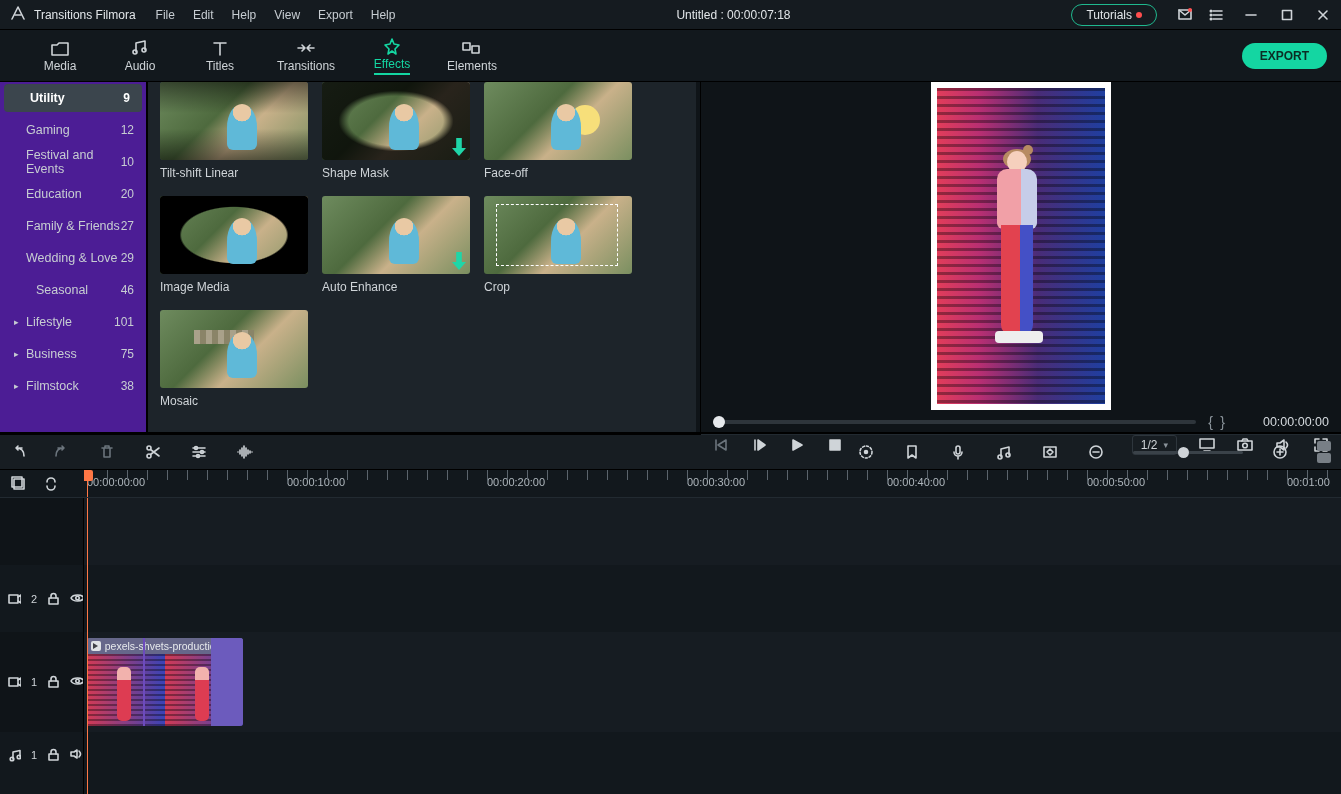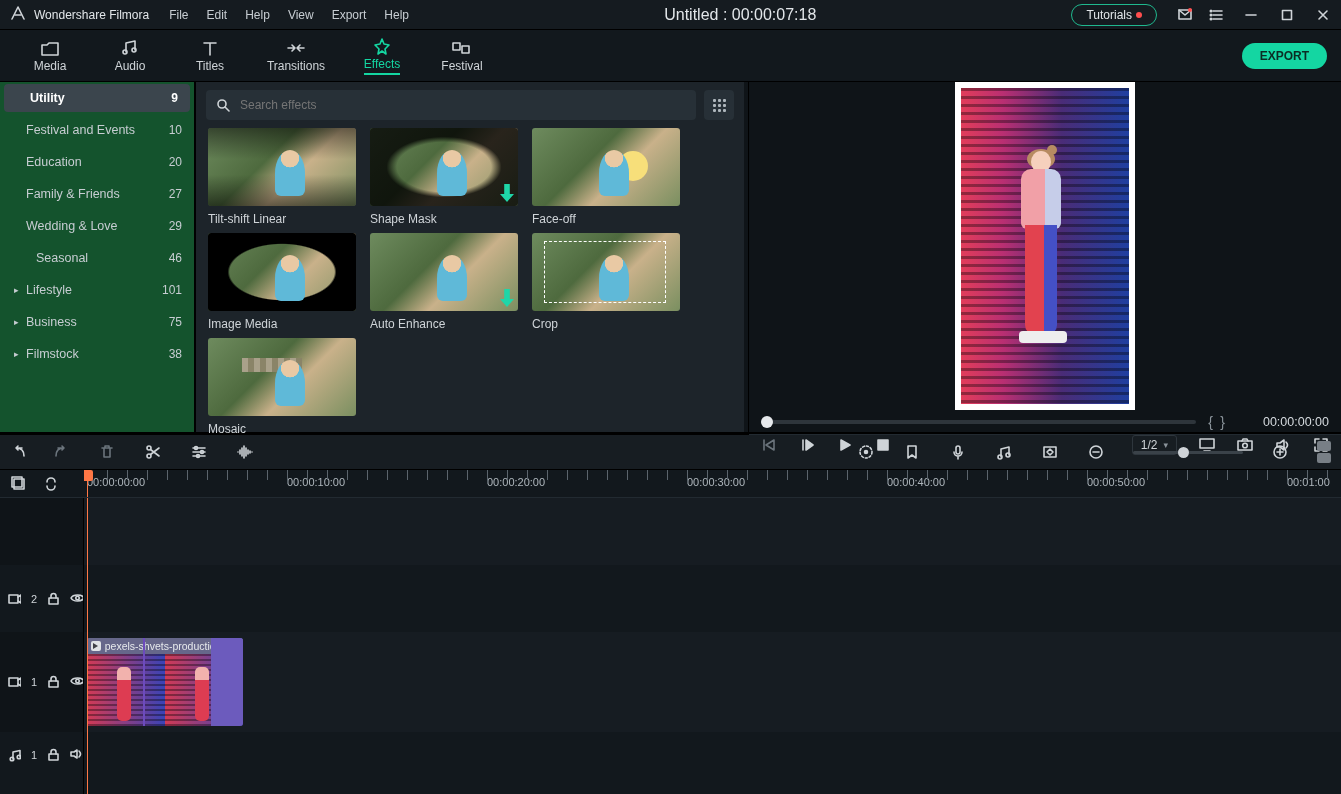--- a/index.html
+++ b/index.html
@@ -5,61 +5,61 @@
 html,body{margin:0;padding:0;width:1341px;height:794px;background:#0f1418;color:#c7cdd2;font-family:"Segoe UI",Arial,sans-serif;font-size:12px;overflow:hidden}
 *{box-sizing:border-box}
 
 
 #titlebar{display:flex;align-items:center;height:30px;background:#151b20;border-bottom:1px solid #000}
 #titlebar .logo{margin:0 8px 0 10px}
 #titlebar .appname{font-size:12px;color:#e2e6e9;margin-right:20px}
 #titlebar .menu{display:flex;gap:18px}
 #titlebar .menu span{color:#c7cdd2;cursor:pointer}
 #titlebar .spacer{flex:1}
-#titlebar .doc-title{font-size:16px;color:#e2e6e9}
+#titlebar .doc-title{font-size:12px;color:#e2e6e9}
 #titlebar .spacer2{flex:1}
 #titlebar .tutorials{border:1px solid #1fb88e;border-radius:14px;padding:3px 14px;color:#e2e6e9;margin-right:12px;display:flex;align-items:center;gap:4px;cursor:pointer}
 #titlebar .tutorials .dot{width:6px;height:6px;border-radius:50%;background:#ff4e4e;display:inline-block}
 #titlebar .ticon{width:16px;height:16px;margin:0 8px;cursor:pointer;display:inline-flex;align-items:center;justify-content:center}
 #titlebar .winbtn{width:36px;height:30px;display:inline-flex;align-items:center;justify-content:center;cursor:pointer}
 
 
-#toolbar{display:flex;align-items:center;height:52px;background:#12181d;border-bottom:1px solid #000;padding-left:10px}
+#toolbar{display:flex;align-items:center;height:52px;background:#12181d;border-bottom:1px solid #000;padding-left:20px}
 #toolbar .tab{display:flex;flex-direction:column;align-items:center;justify-content:center;width:80px;height:52px;color:#cfd4d8;cursor:pointer}
 #toolbar .tab span.lbl{font-size:12px;margin-top:2px}
 #toolbar .tab.active{color:#14d6a2}
 #toolbar .tab.active span.lbl{border-bottom:2px solid #14d6a2;padding-bottom:2px}
 #toolbar .tab-tr{width:92px}
 #toolbar .export{margin-left:auto;margin-right:14px;background:#14d6a2;color:#0b2d24;font-weight:700;border-radius:16px;padding:6px 18px;cursor:pointer;font-size:12px}
 
 
 #upper{display:flex;height:350px}
 
 
-#sidebar{width:196px;background:#14532d;border-right:2px solid #000;overflow:hidden;position:relative}
+#sidebar{width:148px;background:#4c1d95;border-right:2px solid #000;overflow:hidden;position:relative}
 #sidebar .cat{display:flex;align-items:center;height:32px;padding:0 12px 0 14px;cursor:pointer;color:#c7cdd2}
 #sidebar .cat .arrow{width:12px;display:inline-block;font-size:9px;color:#c7cdd2}
 #sidebar .cat .indent{width:12px;display:inline-block}
 #sidebar .cat .label{flex:1;font-size:12.5px;color:#c7cdd2}
 #sidebar .cat .count{font-size:12px;color:#c7cdd2}
 #sidebar .cat.active{background:#3b454d;border-radius:4px;margin:2px 4px;height:28px}
 #sidebar .cat.active .label,#sidebar .cat.active .count{color:#fff;font-weight:600}
 #sidebar .collapse-nub{position:absolute;right:-8px;top:120px;width:8px;height:44px;background:#1a2127;display:flex;align-items:center;justify-content:center;border-radius:0 4px 4px 0}
 #sidebar .collapse-nub::before{content:"";border-right:5px solid #8b949b;border-top:5px solid transparent;border-bottom:5px solid transparent}
 
 
 #browser{width:552px;background:#1d242a;position:relative;border-right:4px solid #0f1418}
 #searchrow{display:flex;align-items:center;gap:8px;padding:8px 10px}
 #searchbox{flex:1;display:flex;align-items:center;background:#273037;border-radius:4px;height:30px;padding:0 10px;gap:8px;color:#8b949b}
 #searchbox input{flex:1;background:transparent;border:none;outline:none;color:#c7cdd2;font-size:12px}
 #gridicon{width:30px;height:30px;display:flex;align-items:center;justify-content:center;background:#273037;border-radius:4px;cursor:pointer}
 .grid-dots{display:grid;grid-template-columns:repeat(3,3px);grid-template-rows:repeat(3,3px);gap:2px}
 .grid-dots i{width:3px;height:3px;background:#aeb6bc;border-radius:1px}
 
-#fx-grid{padding:0 12px;display:grid;grid-template-columns:repeat(3,148px);grid-auto-rows:100px;gap:5px 14px}
+#fx-grid{padding:0 12px;display:grid;grid-template-columns:repeat(3,148px);grid-auto-rows:100px;gap:14px 14px}
 .fx{display:flex;flex-direction:column}
 .fx .thumb{width:148px;height:78px;border-radius:3px;background:linear-gradient(135deg,#6e8b5e 0%,#4e6a3e 40%,#c9b18a 60%,#7a8f60 100%);position:relative;overflow:hidden}
 .fx .thumb .person{position:absolute;left:45%;top:28%;width:30px;height:46px;border-radius:50% 50% 6px 6px;background:radial-gradient(circle at 50% 18%,#e9c9a4 0 22%,transparent 23%),linear-gradient(#5fb9d8,#5fb9d8);}
 .fx.selected .thumb{outline:2px solid #1fd6a8;outline-offset:0}
 .fx .name{margin-top:6px;font-size:12px;color:#cfd4d8}
 .fx .dl{position:absolute;right:4px;bottom:4px;width:14px;height:18px;background:#1fd6a8;clip-path:polygon(30% 0,70% 0,70% 55%,100% 55%,50% 100%,0 55%,30% 55%)}
 
 .th-linear::before{content:"";position:absolute;inset:0;backdrop-filter:none;background:linear-gradient(to bottom,rgba(0,0,0,.5),transparent 40%,transparent 60%,rgba(0,0,0,.5))}
 .th-circle::before{content:"";position:absolute;inset:0;background:radial-gradient(circle at 50% 50%,transparent 0 40%,rgba(0,0,0,.45) 60%);filter:blur(1px)}
 .th-face::before{content:"";position:absolute;left:58%;top:30%;width:30px;height:30px;border-radius:50%;background:#f7df7a}
@@ -158,21 +158,21 @@
 </head>
 <body>
 
 <div id="titlebar">
   <span class="logo">
     <svg width="16" height="16">
         <path d="M2 14 L8 2 L14 14" class="sactive"></path>
         <path d="M5 10 L11 10"></path>
       </svg>
   </span>
-  <span class="appname">Wondershare Filmora</span>
+  <span class="appname">Transitions Filmora</span>
   <div class="menu">
     <span>File</span>
     <span>Edit</span>
     <span>Help</span>
     <span>View</span>
     <span>Export</span>
     <span>Help</span>
   </div>
   <div class="spacer"></div>
   <span class="doc-title">Untitled : 00:00:07:18</span>
@@ -244,38 +244,44 @@
     <svg class="sactive" width="20" height="18">
         <path d="M10 2l2 5 5 1-4 4 1 5-4-3-4 3 1-5-4-4 5-1z"></path>
       </svg>
     <span class="lbl">Effects</span>
   </div>
   <div class="tab">
     <svg width="22" height="18">
         <rect x="2" y="4" width="7" height="7"></rect>
         <rect x="11" y="7" width="7" height="7"></rect>
       </svg>
-    <span class="lbl">Festival</span>
+    <span class="lbl">Elements</span>
   </div>
   <div class="export">EXPORT</div>
 </div>
 
 <div id="upper">
 
   <div id="sidebar">
     <div id="cat-list">
         <div class="cat active">
           <span class="arrow"></span>
           <span class="indent" style="width:0px"></span>
           <span class="label">Utility</span>
           <span class="count">9</span>
         </div>
         <div class="cat">
           <span class="arrow"></span>
           <span class="indent" style="width:0px"></span>
+          <span class="label">Gaming</span>
+          <span class="count">12</span>
+        </div>
+        <div class="cat">
+          <span class="arrow"></span>
+          <span class="indent" style="width:0px"></span>
           <span class="label">Festival and Events</span>
           <span class="count">10</span>
         </div>
         <div class="cat">
           <span class="arrow"></span>
           <span class="indent" style="width:0px"></span>
           <span class="label">Education</span>
           <span class="count">20</span>
         </div>
         <div class="cat">
@@ -312,42 +318,20 @@
           <span class="arrow">▸</span>
           <span class="indent" style="width:0px"></span>
           <span class="label">Filmstock</span>
           <span class="count">38</span>
         </div>
       </div>
     <div class="collapse-nub"></div>
   </div>
 
   <div id="browser">
-    <div id="searchrow">
-      <div id="searchbox">
-        <svg width="14" height="14">
-            <circle cx="6" cy="6" r="4"></circle>
-            <path d="M9 9l4 4"></path>
-          </svg>
-        <input placeholder="Search effects" style="">
-      </div>
-      <div id="gridicon">
-        <div class="grid-dots">
-            <i></i>
-            <i></i>
-            <i></i>
-            <i></i>
-            <i></i>
-            <i></i>
-            <i></i>
-            <i></i>
-            <i></i>
-          </div>
-      </div>
-    </div>
     <div id="fx-grid">
         <div class="fx">
           <div class="thumb th-linear">
             <div class="person"></div>
           </div>
           <div class="name">Tilt-shift Linear</div>
         </div>
         <div class="fx">
           <div class="thumb th-shape">
             <div class="person"></div>

